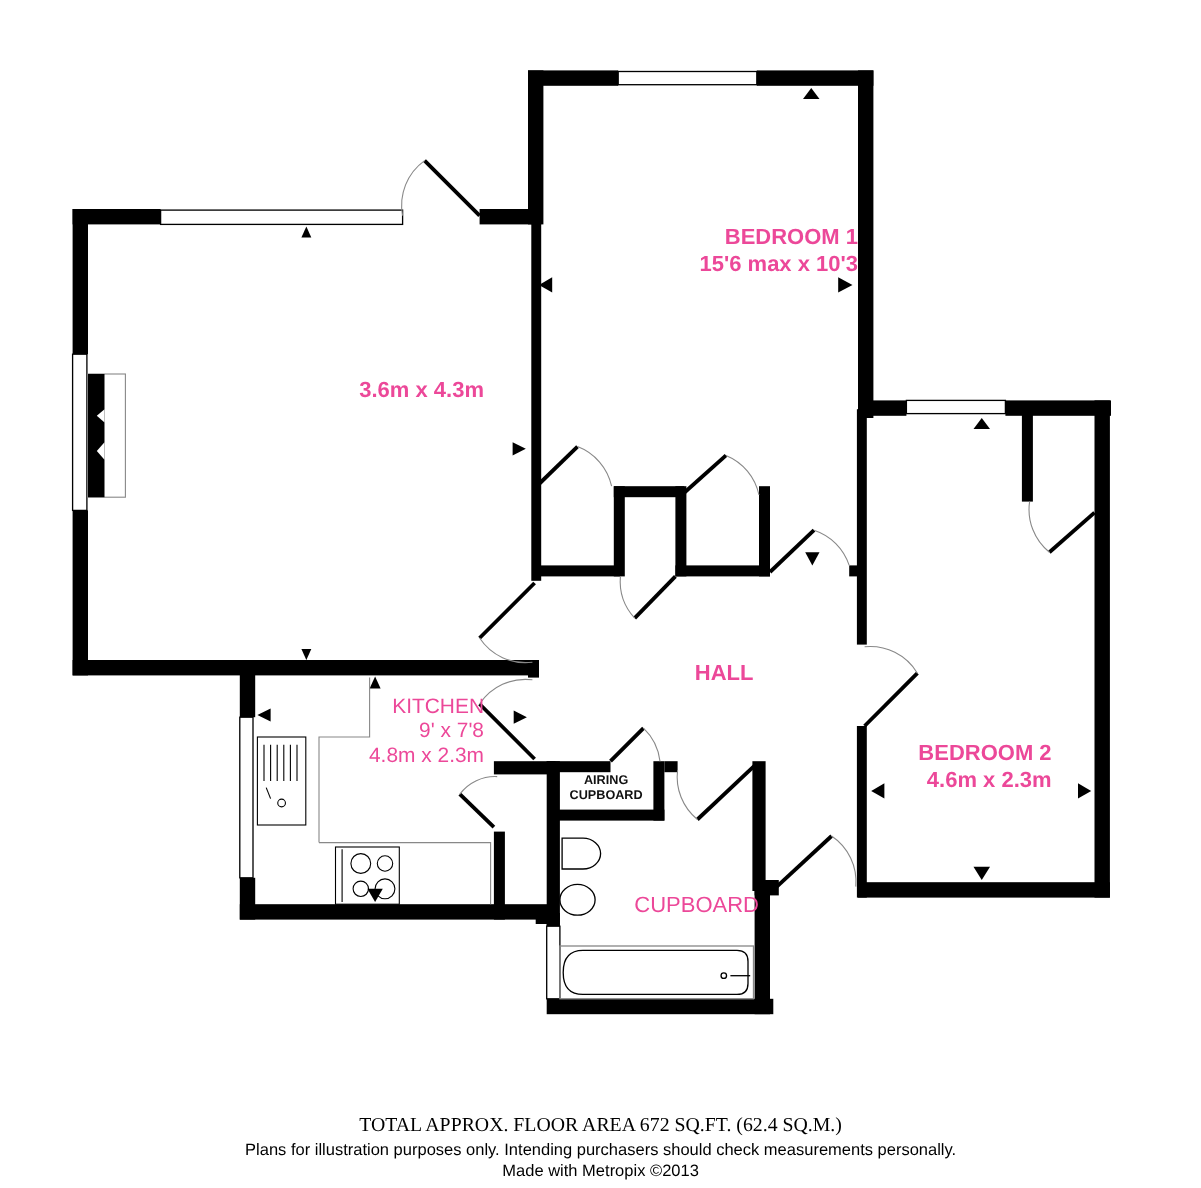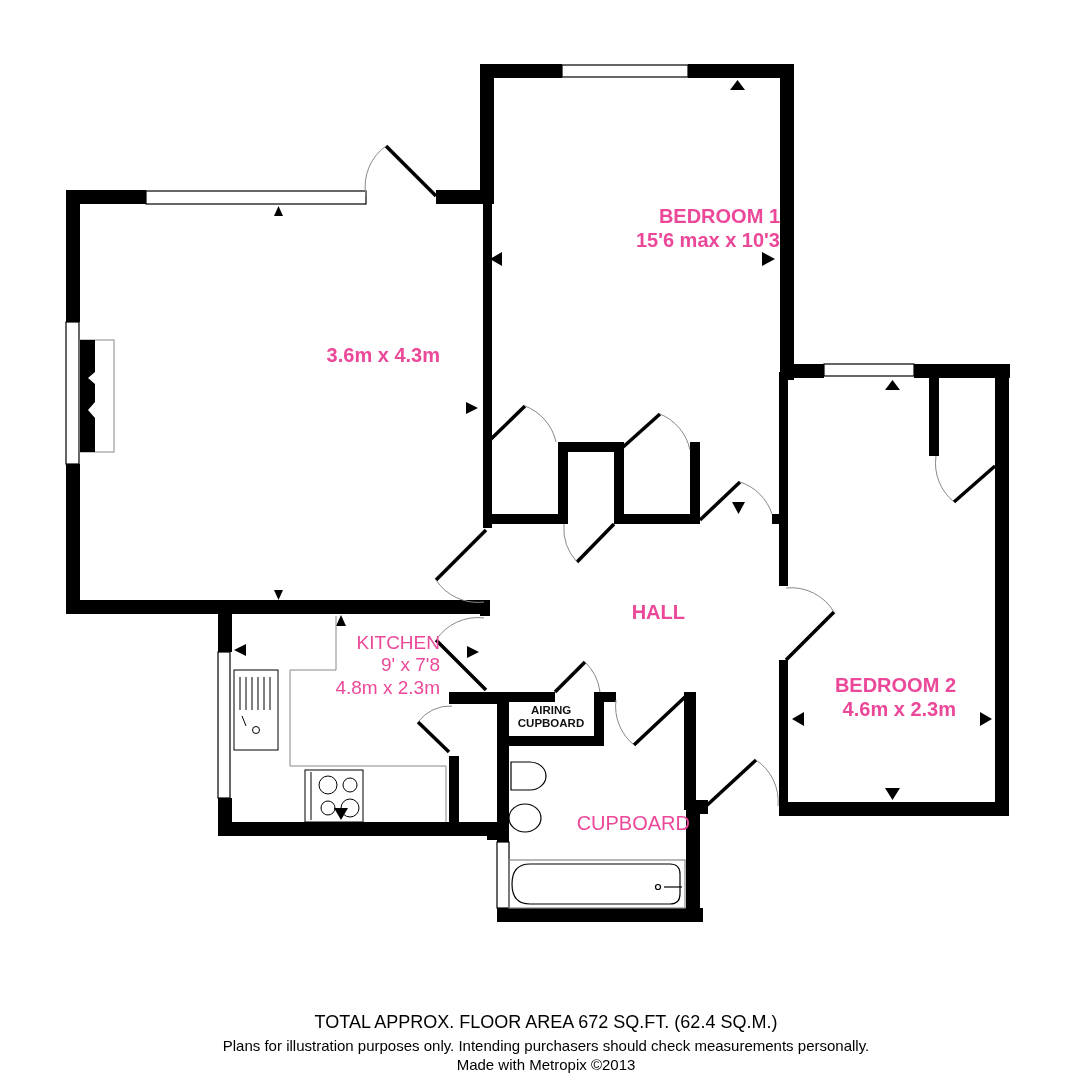--- a/index.html
+++ b/index.html
@@ -190,15 +190,15 @@
 
 <div class="room-label" style="left:555px; top:812px; width:135px;">
   <div class="name" style="font-weight:normal;">CUPBOARD</div>
 </div>
 
 <div class="airing" style="left:508px; top:704px; width:86px;">
   <div>AIRING</div>
   <div>CUPBOARD</div>
 </div>
 
-<div class="footer-line" style="top:1012px; font-size:18px;">TOTAL APPROX. FLOOR AREA 672 SQ.FT. (62.4 SQ.M.)</div>
+<div class="footer-line" style="top:1012px; font-size:18px;font-family:Liberation Serif, serif;">TOTAL APPROX. FLOOR AREA 672 SQ.FT. (62.4 SQ.M.)</div>
 <div class="footer-line" style="top:1037px; font-size:15px;">Plans for illustration purposes only. Intending purchasers should check measurements personally.</div>
 <div class="footer-line" style="top:1056px; font-size:15px;">Made with Metropix ©2013</div>
 
 </body></html>

